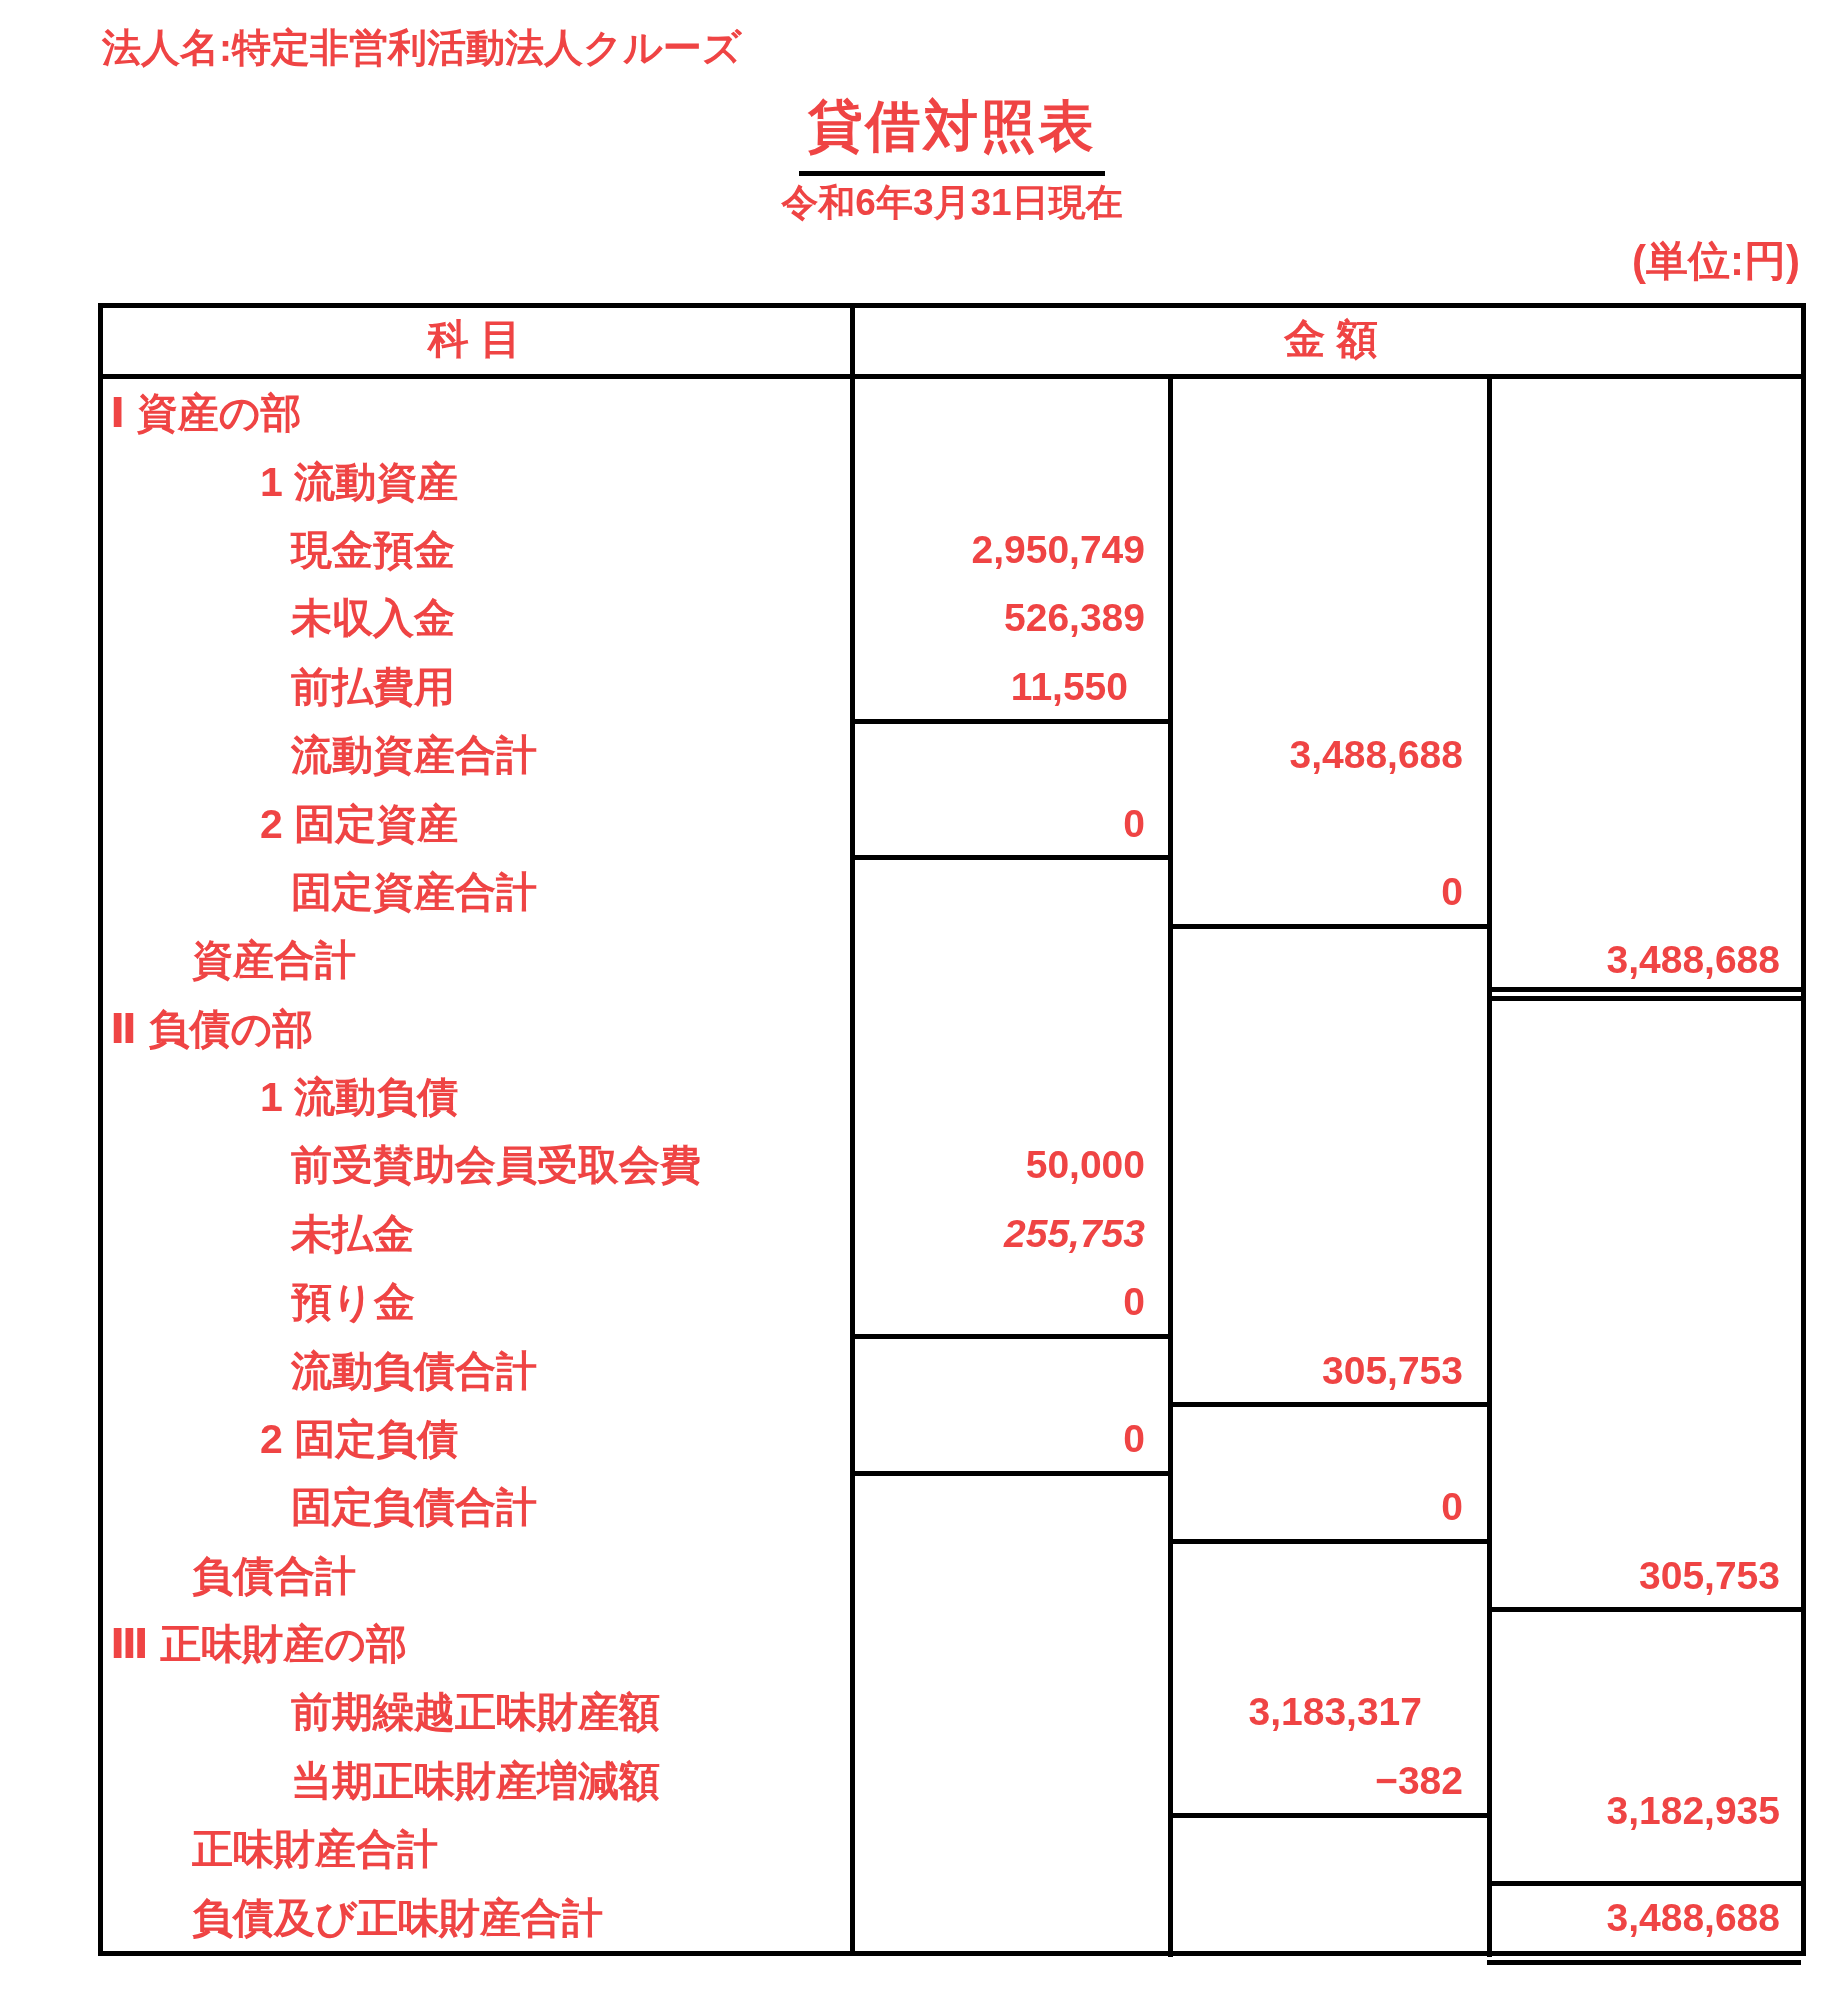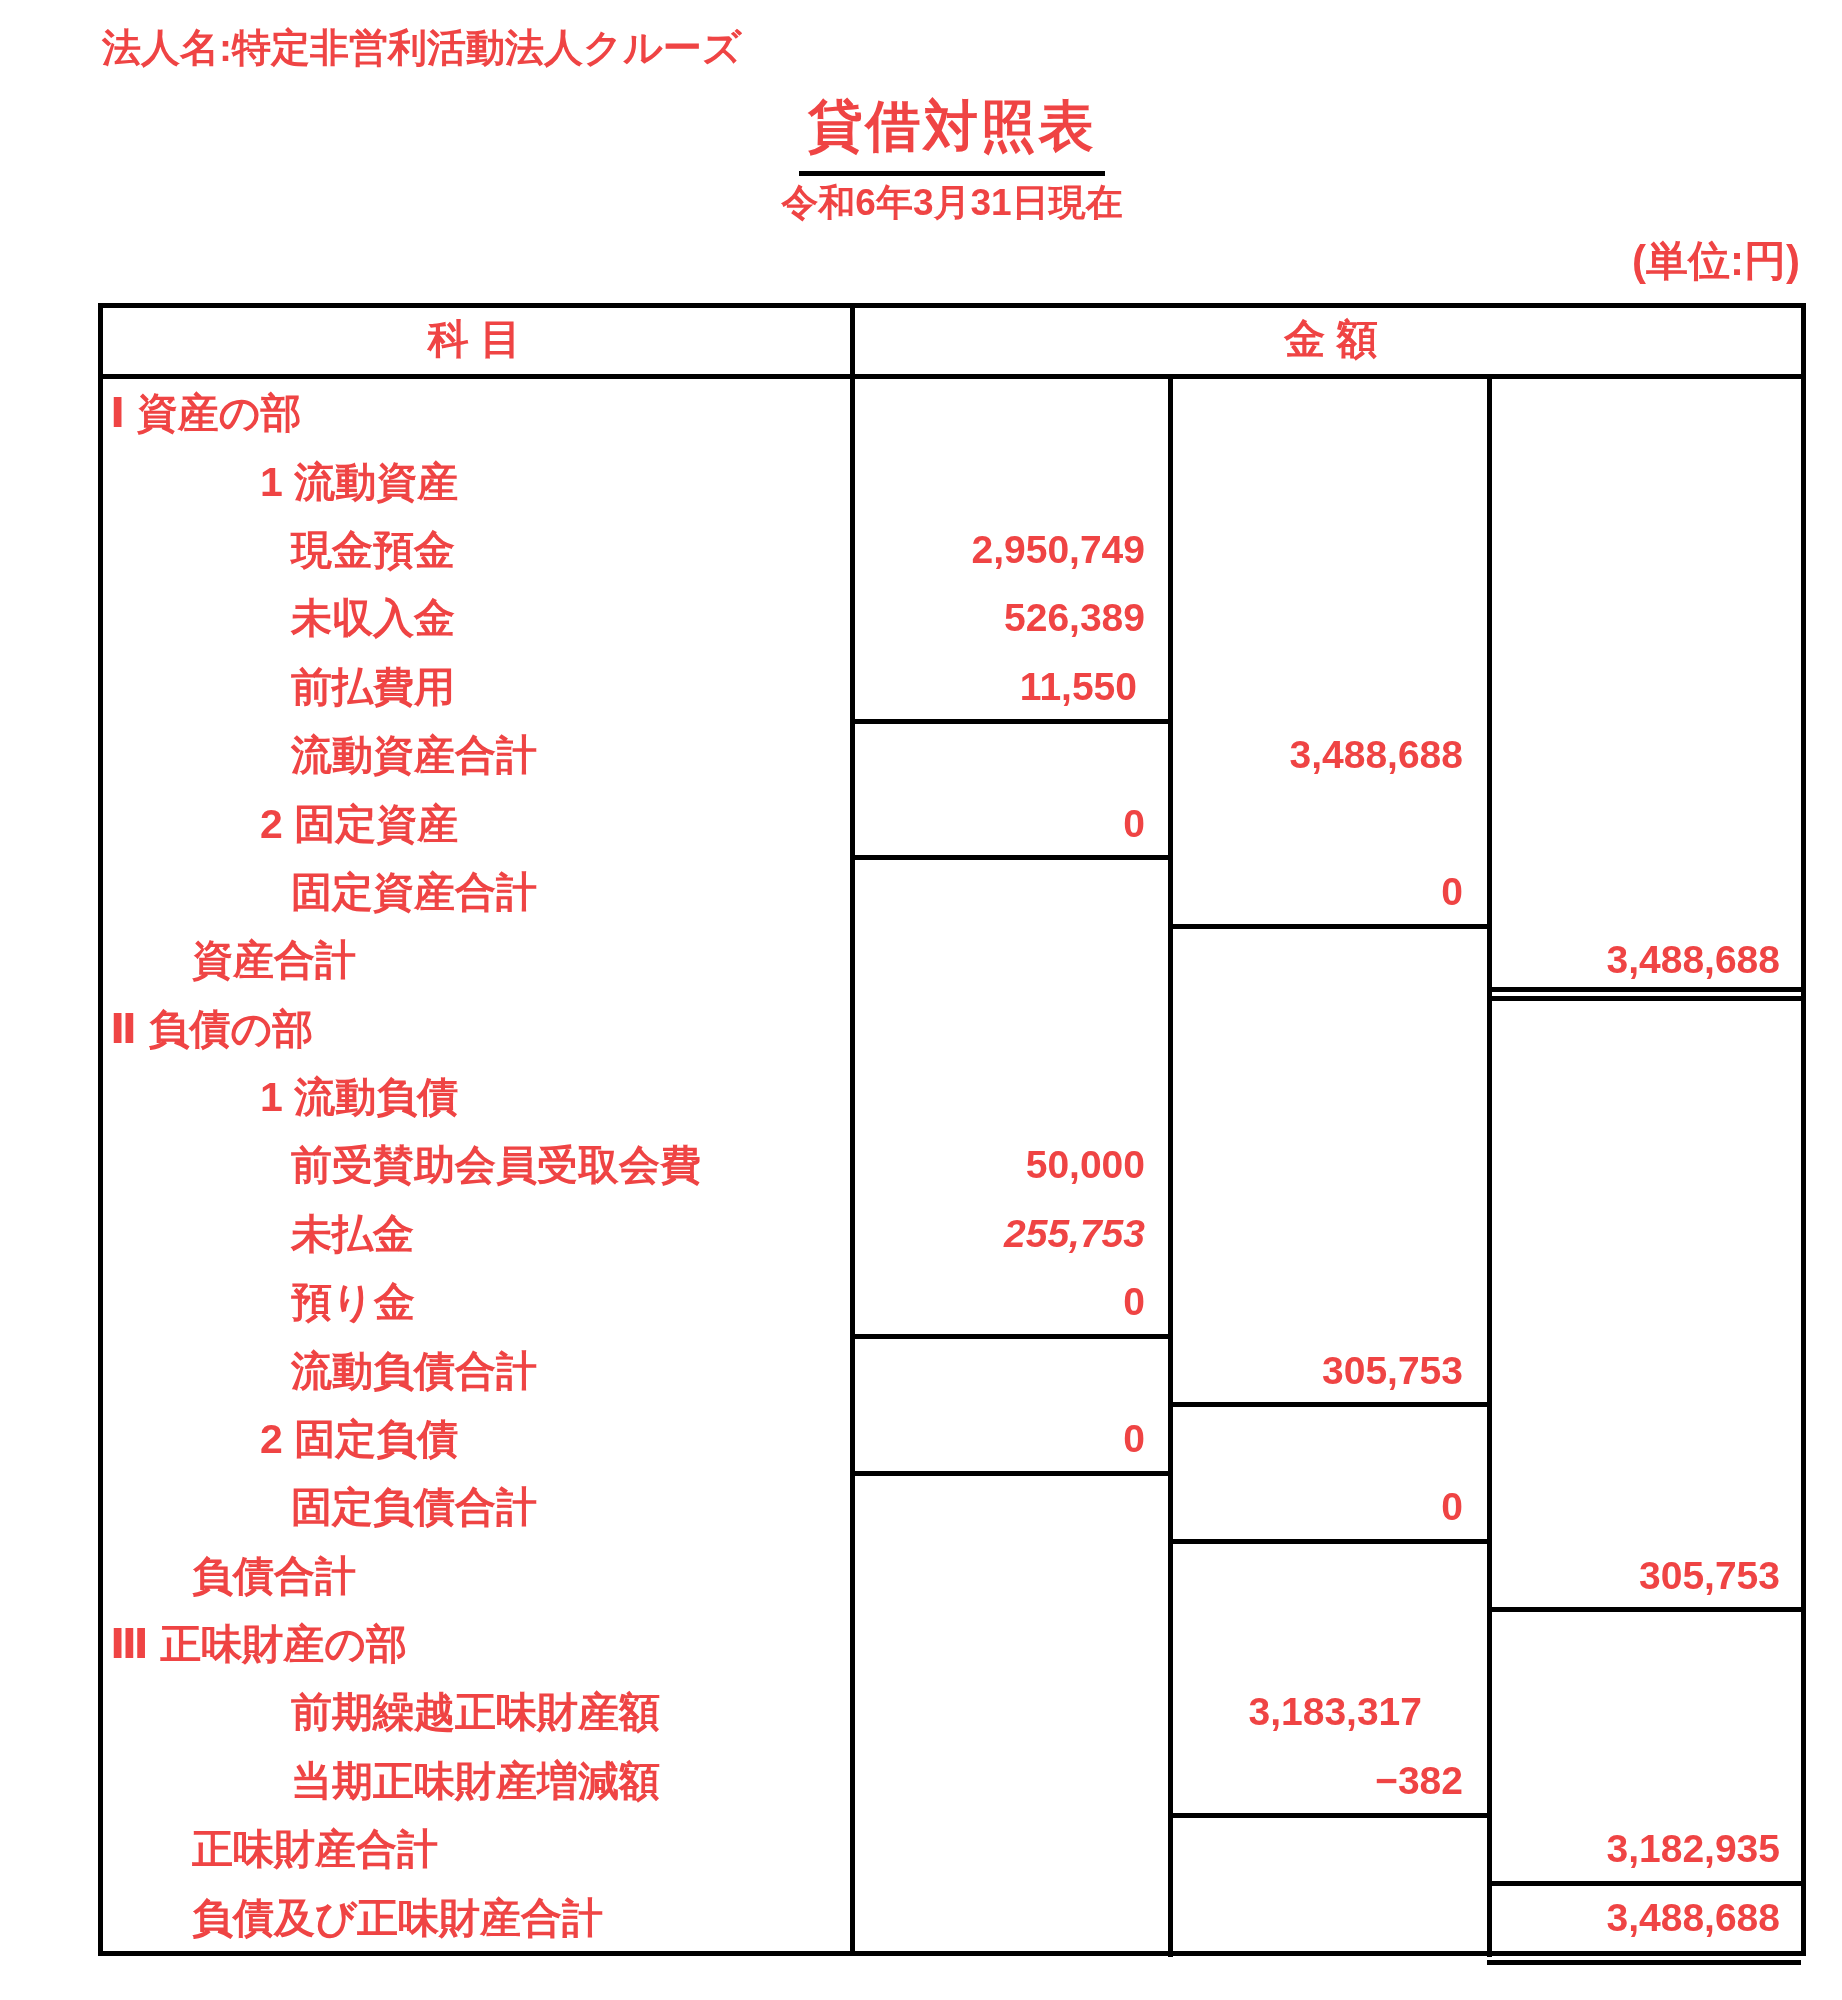--- a/index.html
+++ b/index.html
@@ -65,21 +65,21 @@
   <div class="abs th th-amount">金 額</div>
 
   <div id="rows-layer">
       <div class="abs label" style="left: 110px; top: 379px;">Ⅰ 資産の部</div>
       <div class="abs label" style="left: 260px; top: 448px;">1 流動資産</div>
       <div class="abs label" style="left: 291px; top: 516px;">現金預金</div>
       <div class="abs num" style="left: 856px; top: 516px; width: 312px; padding-right: 23px; box-sizing: border-box;">2,950,749</div>
       <div class="abs label" style="left: 291px; top: 584px;">未収入金</div>
       <div class="abs num" style="left: 856px; top: 584px; width: 312px; padding-right: 23px; box-sizing: border-box;">526,389</div>
       <div class="abs label" style="left: 291px; top: 653px;">前払費用</div>
-      <div class="abs num" style="left: 856px; top: 653px; width: 312px; padding-right: 31px; box-sizing: border-box;">11,550</div>
+      <div class="abs num" style="left: 856px; top: 653px; width: 312px; padding-right: 40px; box-sizing: border-box;">11,550</div>
       <div class="abs hline" style="left: 850px; top: 719px; width: 323px; height: 5.3px;"></div>
       <div class="abs label" style="left: 291px; top: 721px;">流動資産合計</div>
       <div class="abs num" style="left: 1173px; top: 721px; width: 313px; padding-right: 23px; box-sizing: border-box;">3,488,688</div>
       <div class="abs label" style="left: 260px; top: 790px;">2 固定資産</div>
       <div class="abs num" style="left: 856px; top: 790px; width: 312px; padding-right: 23px; box-sizing: border-box;">0</div>
       <div class="abs hline" style="left: 850px; top: 855px; width: 323px; height: 5.3px;"></div>
       <div class="abs label" style="left: 291px; top: 858px;">固定資産合計</div>
       <div class="abs num" style="left: 1173px; top: 858px; width: 313px; padding-right: 23px; box-sizing: border-box;">0</div>
       <div class="abs hline" style="left: 1168px; top: 924px; width: 324px; height: 5.3px;"></div>
       <div class="abs label" style="left: 192px; top: 926px;">資産合計</div>
@@ -107,21 +107,21 @@
       <div class="abs label" style="left: 192px; top: 1542px;">負債合計</div>
       <div class="abs num" style="left: 1492px; top: 1542px; width: 309px; padding-right: 21px; box-sizing: border-box;">305,753</div>
       <div class="abs hline" style="left: 1487px; top: 1607px; width: 314px; height: 5.3px;"></div>
       <div class="abs label" style="left: 110px; top: 1610px;">Ⅲ 正味財産の部</div>
       <div class="abs label" style="left: 291px; top: 1678px;">前期繰越正味財産額</div>
       <div class="abs num" style="left: 1173px; top: 1678px; width: 272px; padding-right: 23px; box-sizing: border-box;">3,183,317</div>
       <div class="abs label" style="left: 291px; top: 1747px;">当期正味財産増減額</div>
       <div class="abs num" style="left: 1173px; top: 1747px; width: 313px; padding-right: 23px; box-sizing: border-box;">−382</div>
       <div class="abs hline" style="left: 1168px; top: 1813px; width: 324px; height: 5.3px;"></div>
       <div class="abs label" style="left: 192px; top: 1815px;">正味財産合計</div>
-      <div class="abs num" style="left: 1492px; top: 1815px; width: 309px; padding-right: 21px; box-sizing: border-box;">3,182,935</div>
+      <div class="abs num" style="left: 1492px; top: 1777px; width: 309px; padding-right: 21px; box-sizing: border-box;">3,182,935</div>
       <div class="abs hline" style="left: 1487px; top: 1881px; width: 314px; height: 5.3px;"></div>
       <div class="abs label" style="left: 192px; top: 1884px;">負債及び正味財産合計</div>
       <div class="abs num" style="left: 1492px; top: 1884px; width: 309px; padding-right: 21px; box-sizing: border-box;">3,488,688</div>
       <div class="abs hline" style="left: 1487px; top: 1960px; width: 314px; height: 5.3px;"></div>
     </div>
 
 </div>
 
 
 </body></html>

